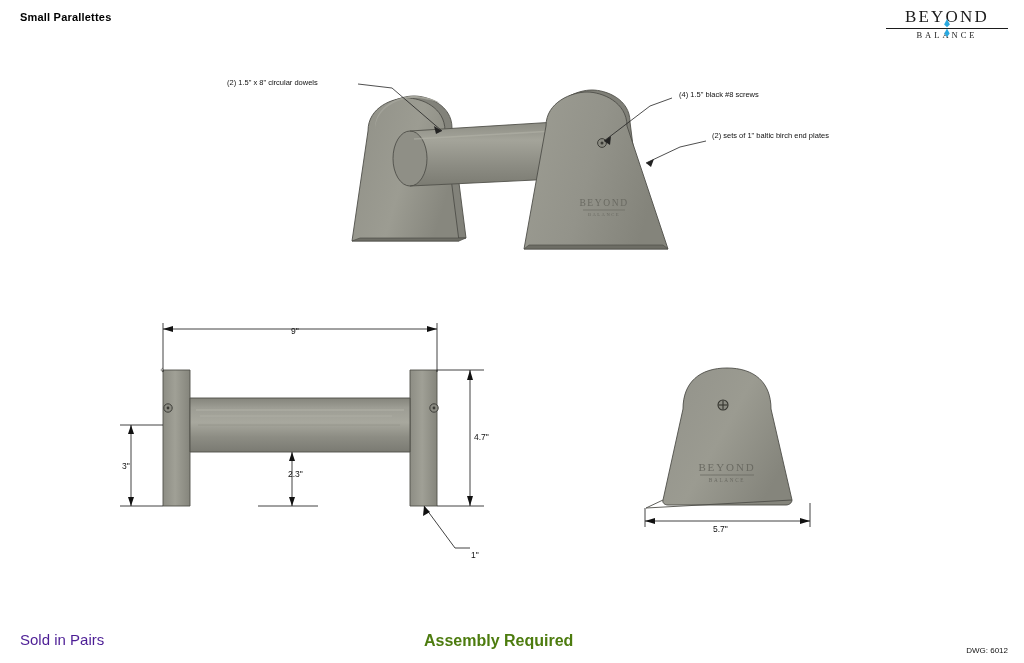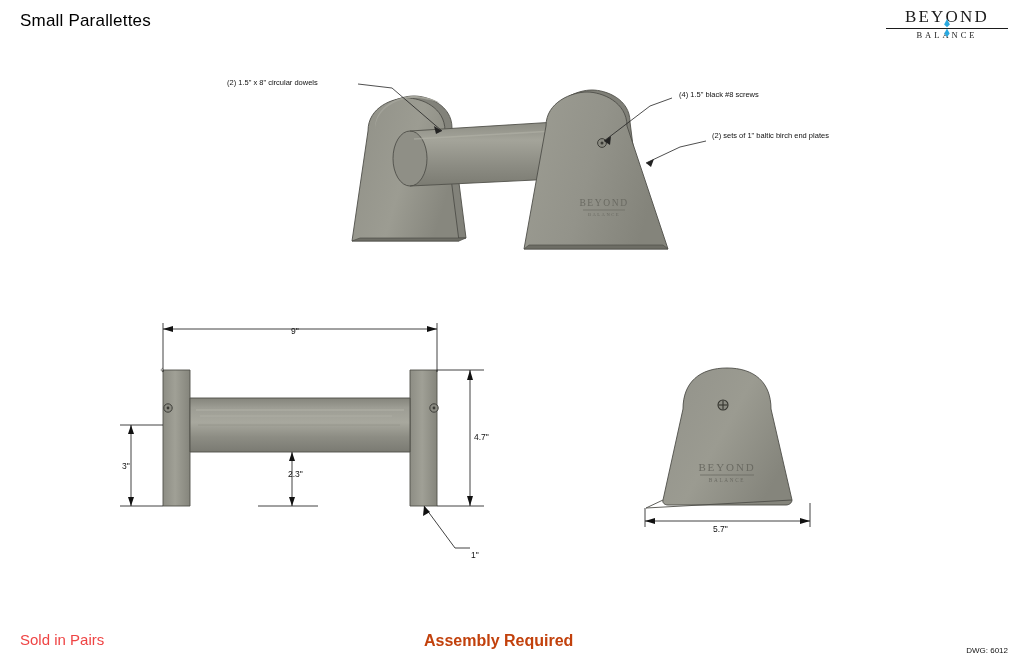--- a/index.html
+++ b/index.html
@@ -16,22 +16,22 @@
     overflow: hidden;
   }
   .page {
     position: absolute;
     inset: 0;
   }
   #page-title {
     position: absolute;
     left: 20px;
     top: 11px;
-    font-size: 17px;
-    font-weight: normal;
+    font-size: 11px;
+    font-weight: bold;
     letter-spacing: 0.2px;
   }
   #brand-logo {
     position: absolute;
     right: 16px;
     top: 8px;
     width: 122px;
     text-align: center;
     line-height: 1;
   }
@@ -71,29 +71,29 @@
     position: absolute;
     font-size: 8.5px;
     color: #111;
     white-space: nowrap;
   }
   #footer-left {
     position: absolute;
     left: 20px;
     bottom: 15px;
     font-size: 15px;
-    color: #ef4444;
+    color: #4c1d95;
   }
   #footer-center {
     position: absolute;
     left: 424px;
     bottom: 13px;
     font-size: 16px;
     font-weight: bold;
-    color: #c2410c;
+    color: #4d7c0f;
   }
   #footer-right {
     position: absolute;
     right: 16px;
     bottom: 8px;
     font-size: 8px;
     color: #111;
     margin-top: 6px;
   }
   svg.layer {

